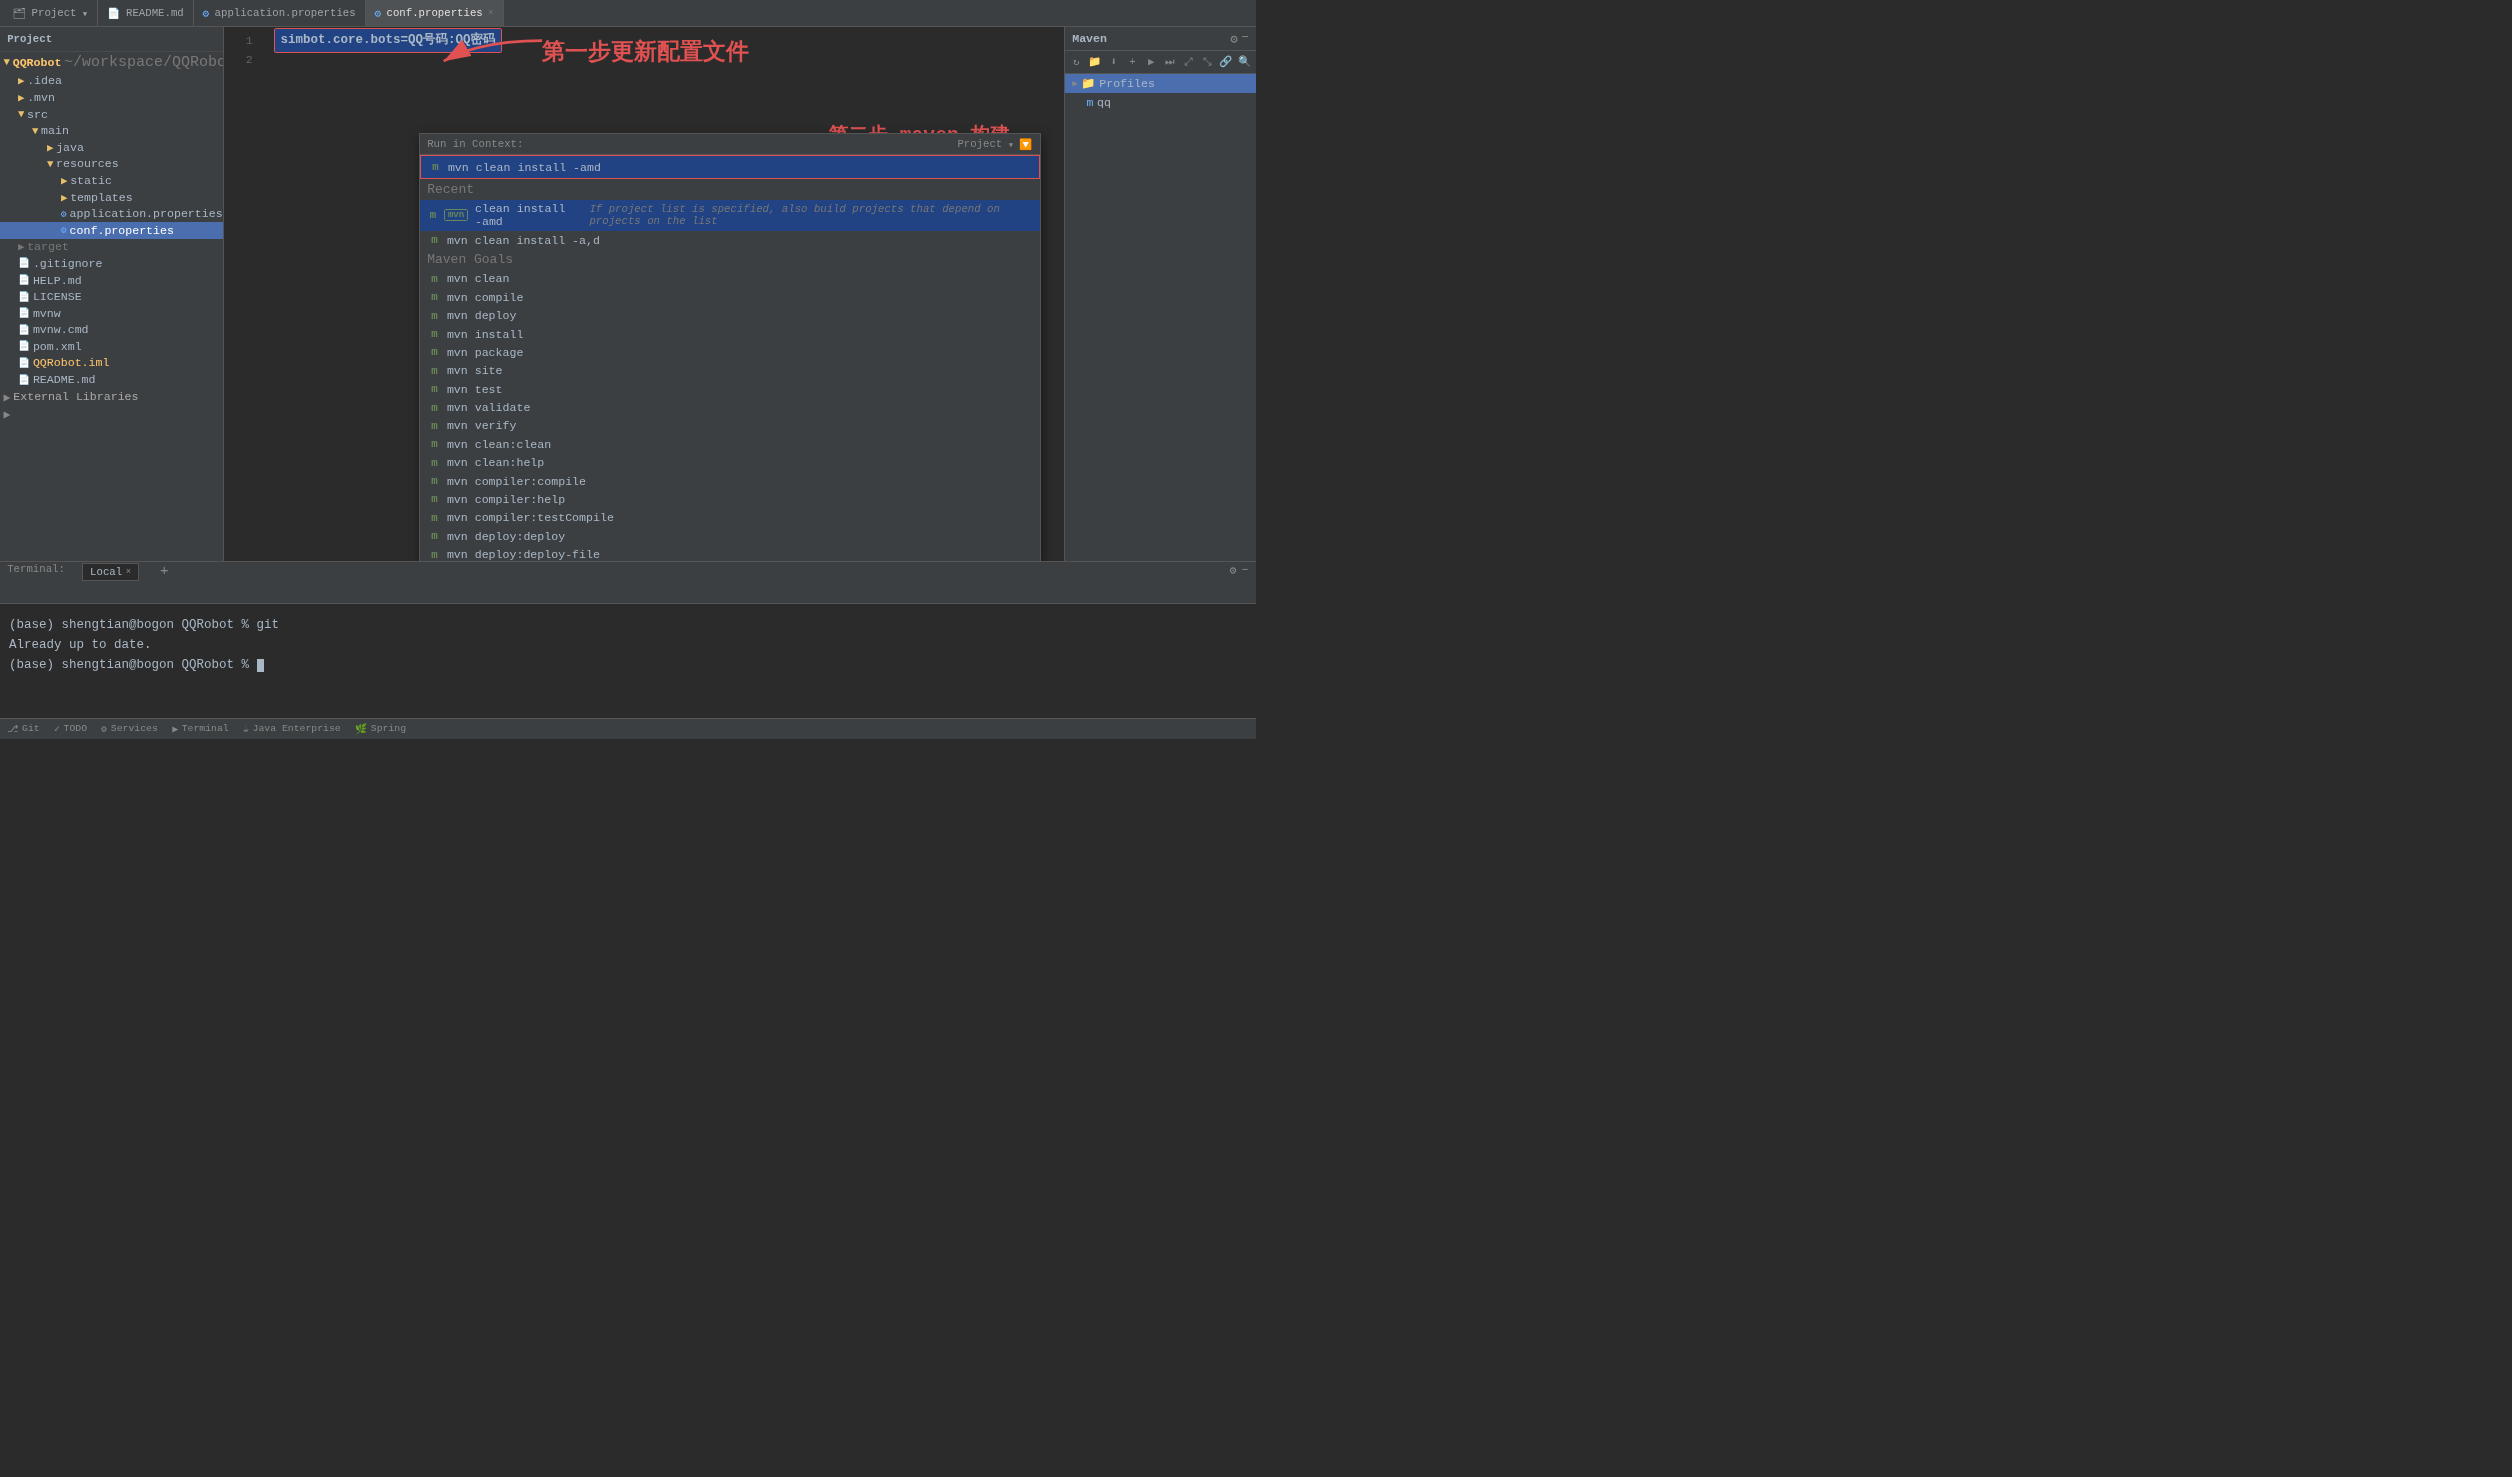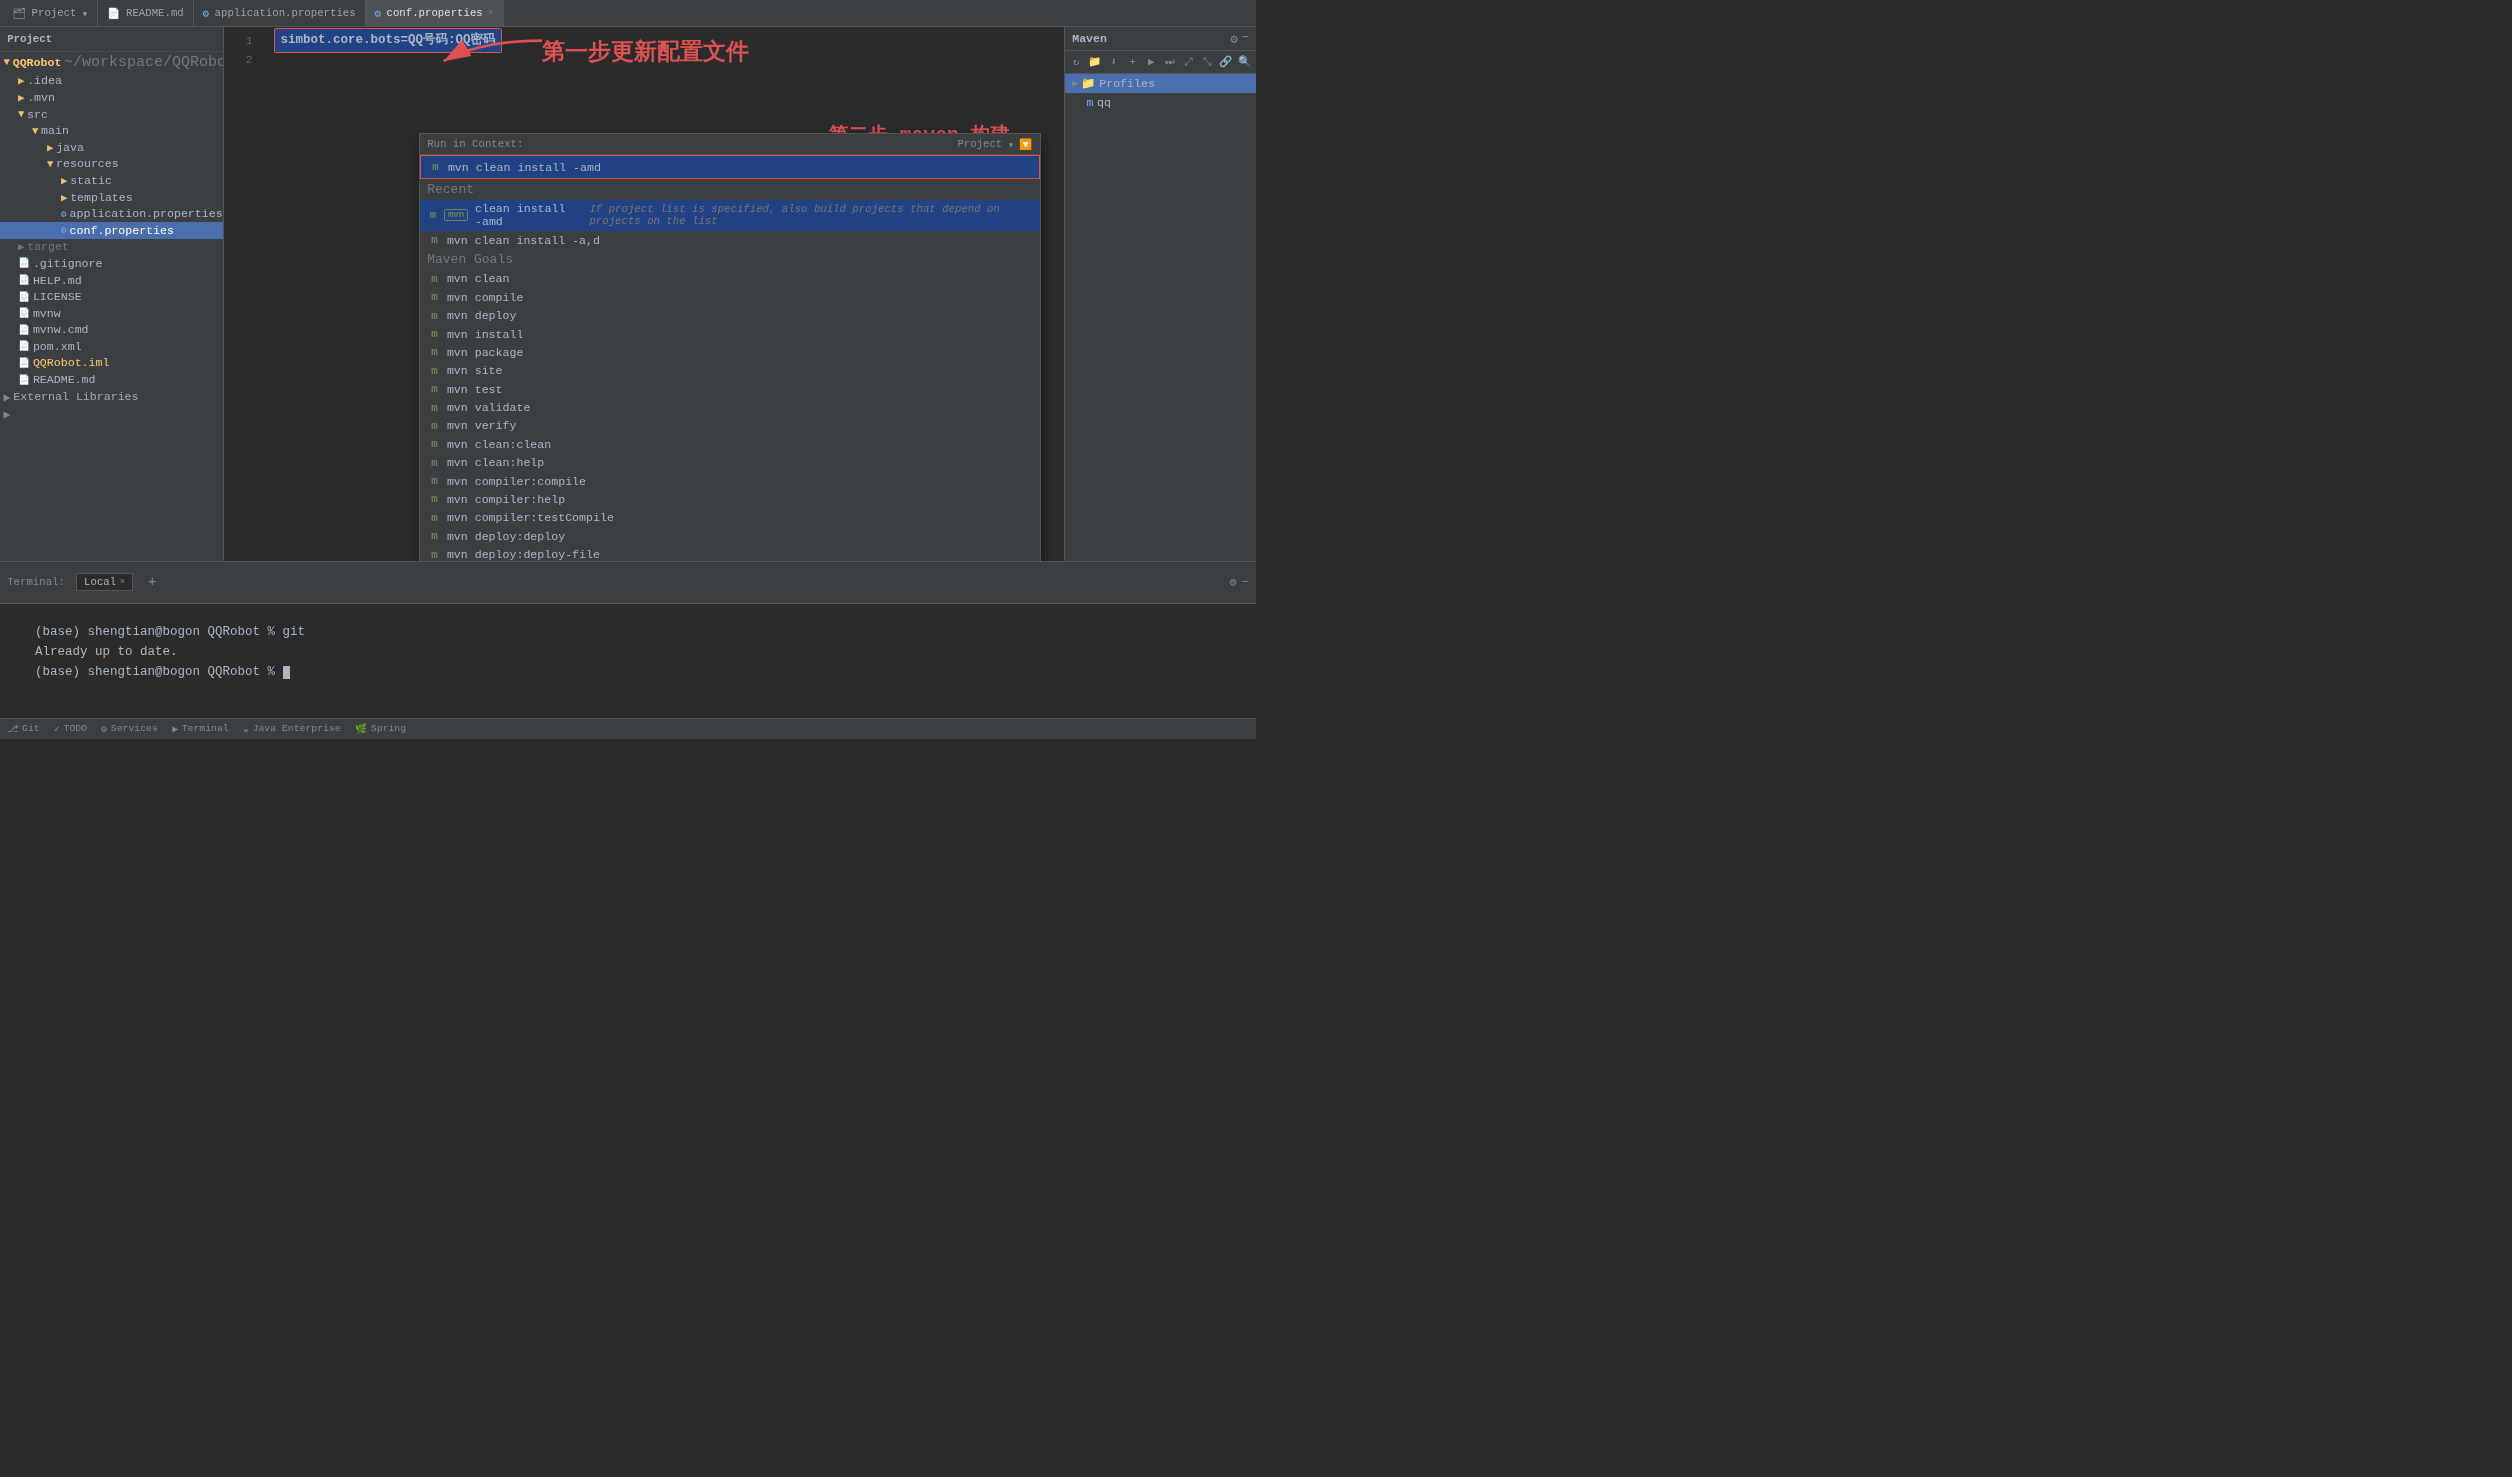--- a/index.html
+++ b/index.html
@@ -263,45 +263,44 @@
     .terminal-area {
       height: 157px;
       background: #2b2b2b;
       border-top: 0.9px solid #555;
       display: flex;
       flex-direction: column;
       flex-shrink: 0;
     }
     .terminal-header {
       display: flex;
-      align-items: center;
+      align-items: flex-start;
       padding: 1.8px 7.2px;
       background: #3c3f41;
       border-bottom: 0.9px solid #555;
       height: 42px;
-      gap: 11px;
+      gap: 17px;
     }
     .terminal-tab {
       display: flex;
       align-items: center;
       gap: 3.6px;
       padding: 1.8px 7.2px;
       background: #2b2b2b;
       border: 0.9px solid #555;
       font-size: 10.7px;
       cursor: pointer;
       color: #a9b7c6;
     }
     .terminal-content {
-      padding: 18px 9px;
+      padding: 11px 9px;
       font-size: 12.5px;
       color: #a9b7c6;
       line-height: 1.6;
       flex: 1;
-      margin-left: 26px;
     }
     .prompt { color: #6aafff; }
     .cursor-block {
       display: inline-block;
       width: 7.2px;
       height: 12.5px;
       background: #a9b7c6;
       vertical-align: text-bottom;
     }
 

